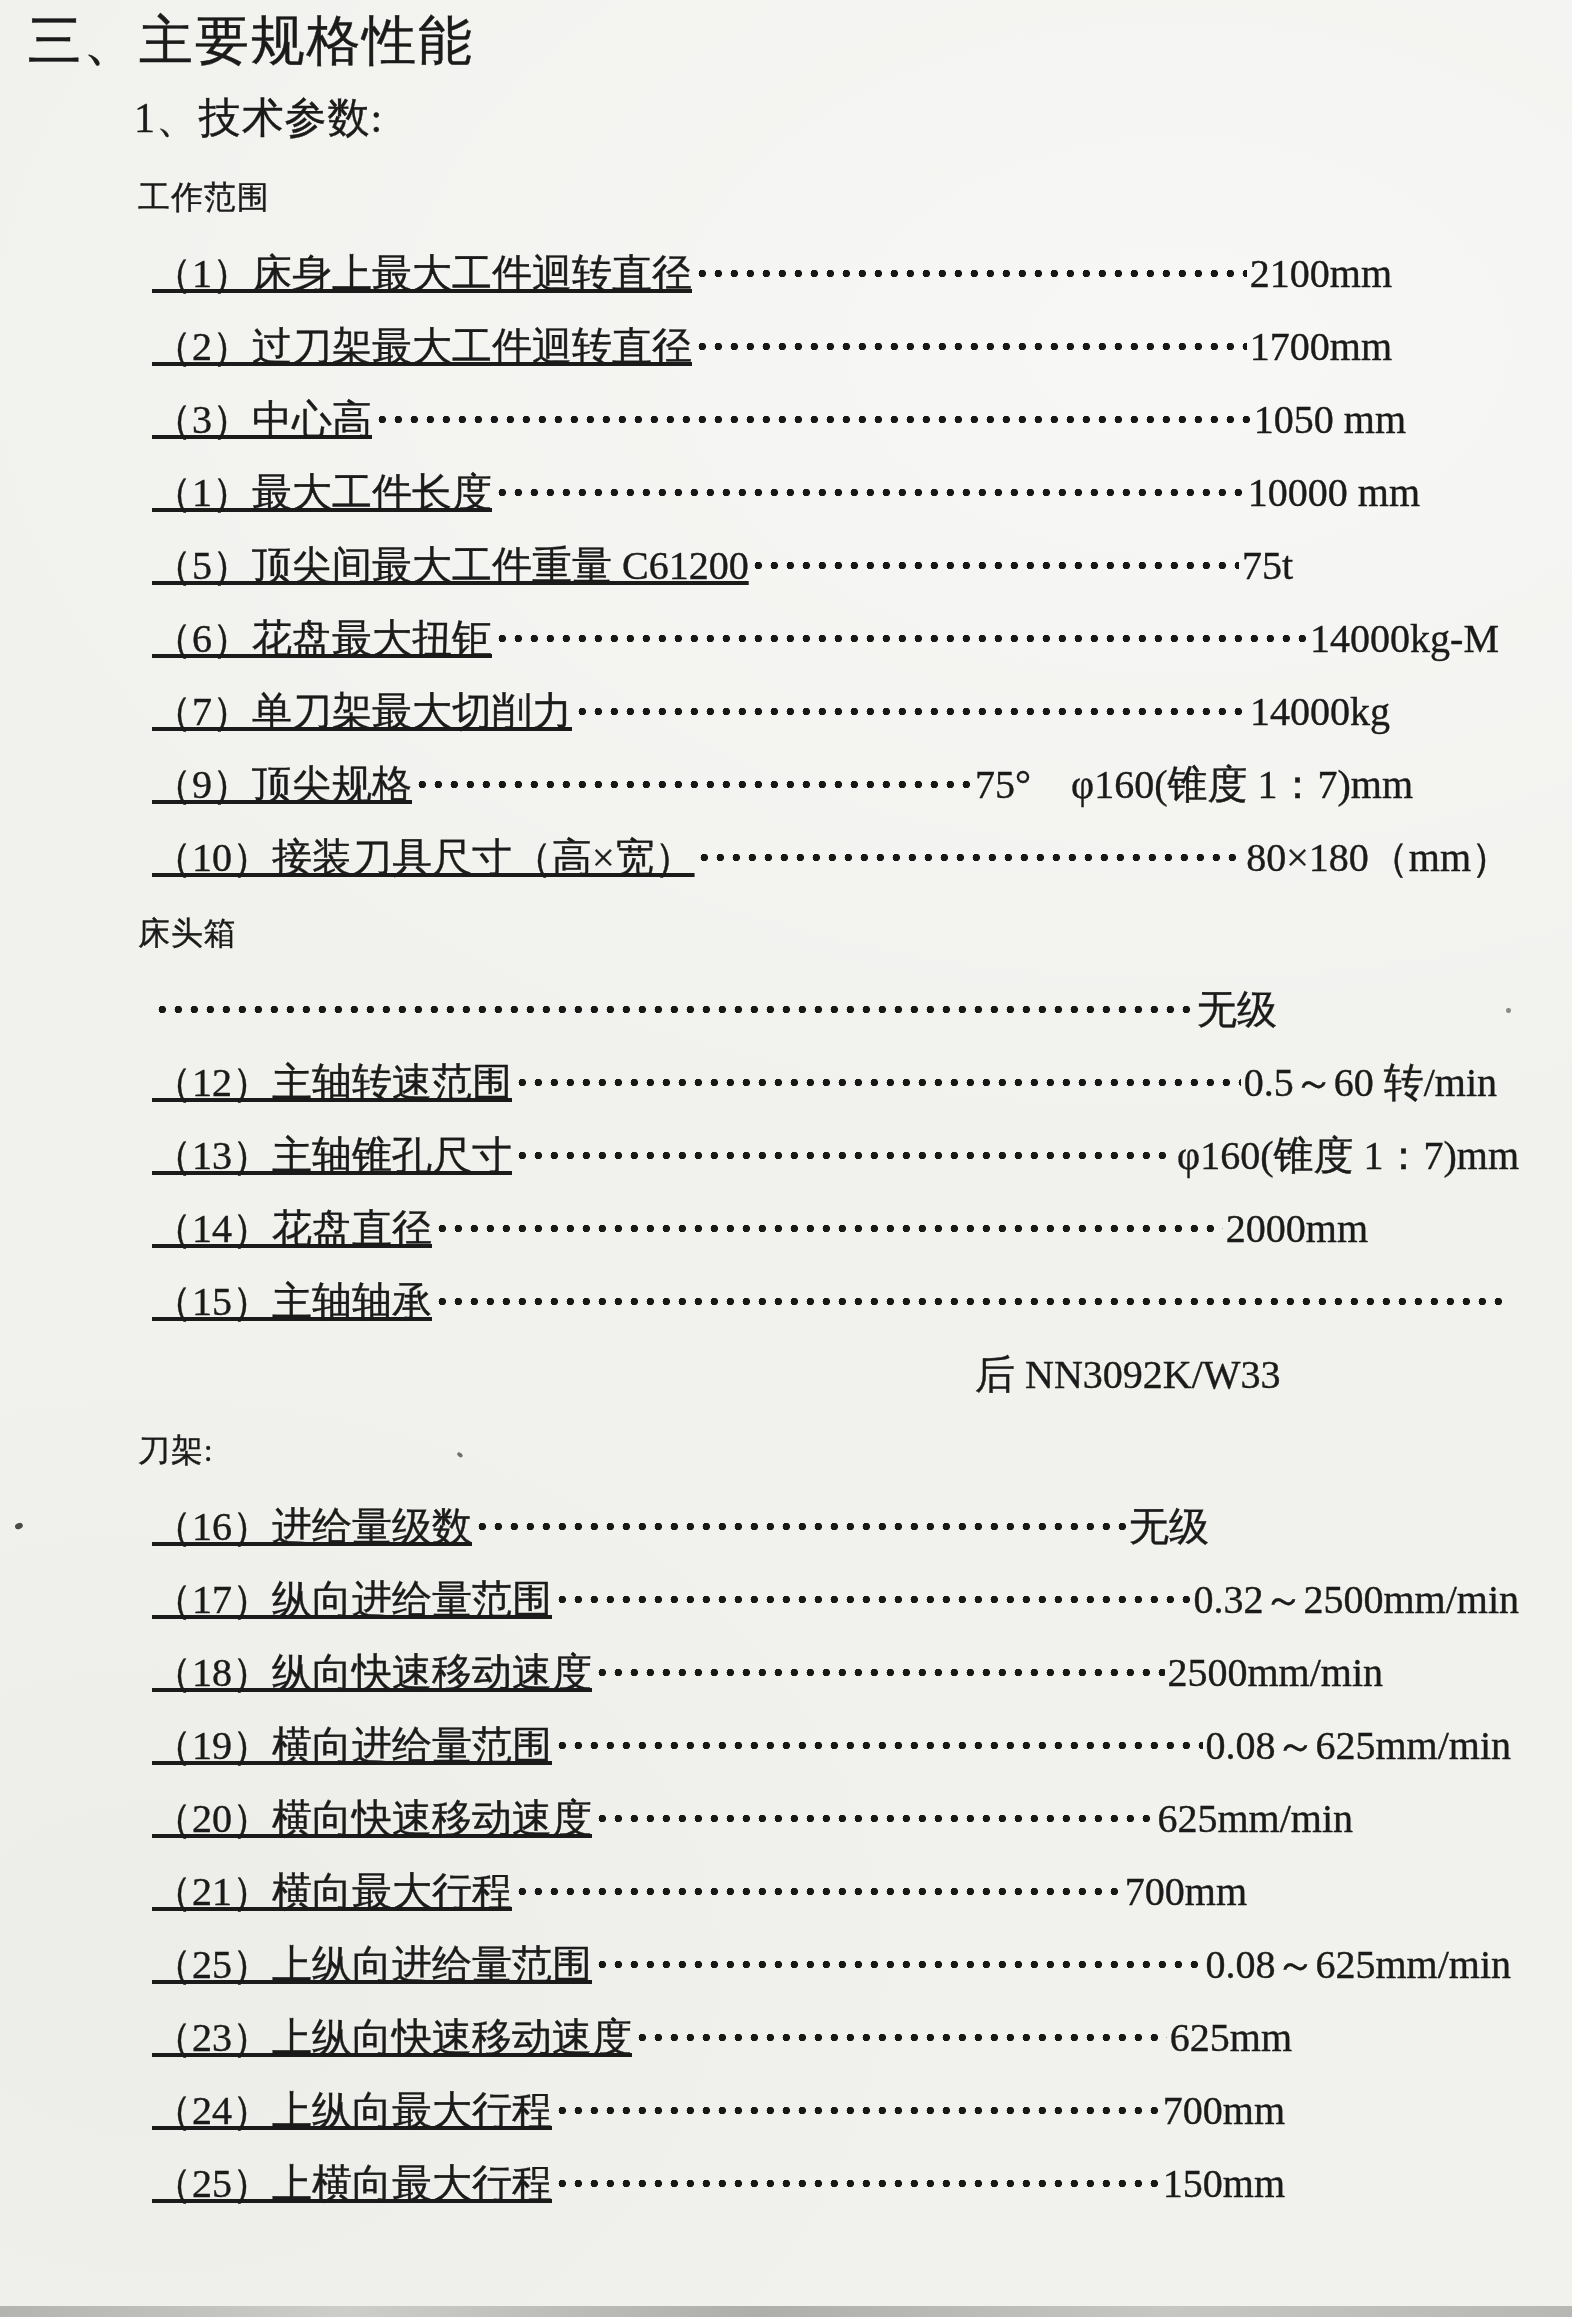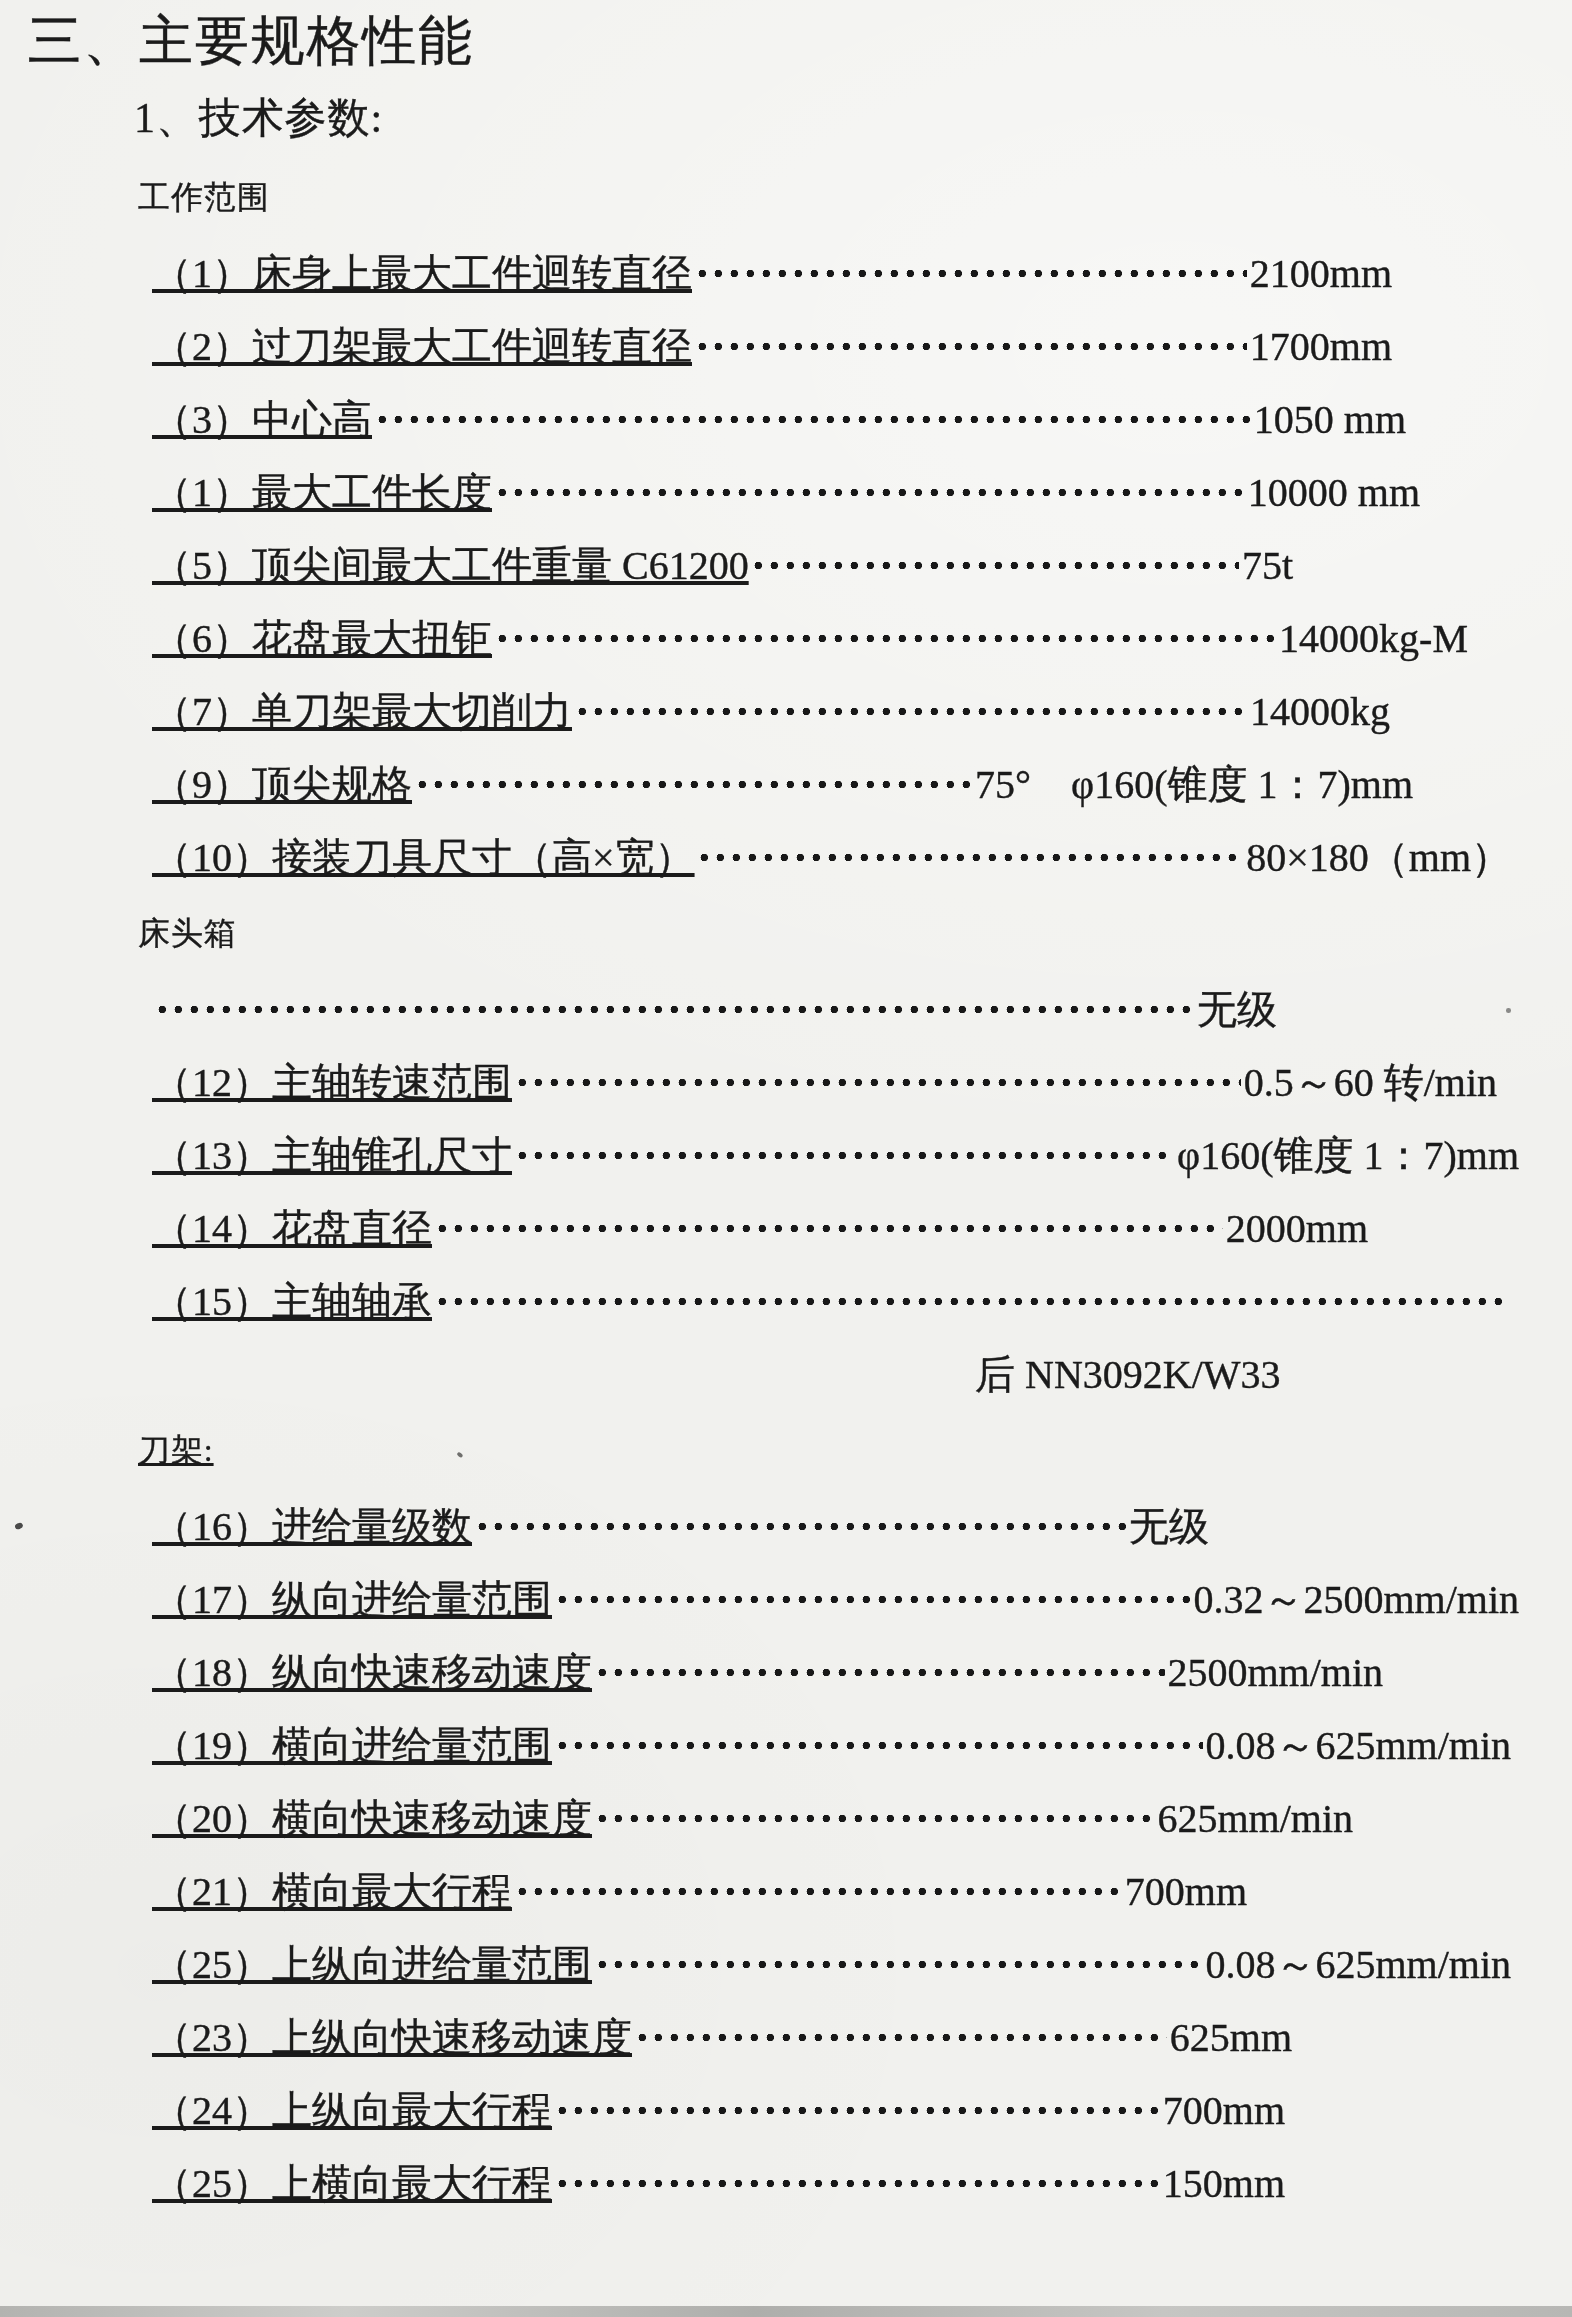--- a/index.html
+++ b/index.html
@@ -11,33 +11,33 @@
       radial-gradient(826px 643px at 10% 85%, rgba(0,0,0,.02), rgba(0,0,0,0)),
       #f1f1ee;
     font-family:"Liberation Serif","DejaVu Serif",serif;
     color:#1b1b1b;
     -webkit-text-stroke:0.4px #1b1b1b;
   }
   .page{position:absolute;inset:0;padding-top:3.7px;}
   .title{height:75px;line-height:75px;padding-left:27.5px;font-size:54px;letter-spacing:1.8px;}
   .subtitle{height:79px;line-height:79px;padding-left:134px;font-size:42px;letter-spacing:0.9px;}
   .heading{height:79px;line-height:79px;padding-left:138px;font-size:32px;letter-spacing:0.9px;}
-  .sec-2 .heading{text-decoration:underline;}
+  .sec-2 .heading{}
   .row{display:flex;align-items:center;height:73px;padding-left:152px;font-size:40px;white-space:nowrap;}
   .row .label{flex:0 0 auto;text-decoration:underline;}
   .row .dots{
     flex:1 1 auto;align-self:stretch;margin:0 2.8px;min-width:27.5px;
     background-image:radial-gradient(circle 3.9px at 7.3px 50%, #181818 92%, rgba(0,0,0,0) 100%);
     background-size:16px 100%;background-repeat:repeat-x;
   }
   .row .value{flex:0 0 auto;}
   .row.cont{padding-left:975px;}
   
   .r0-0{padding-right:180px}.r0-1{padding-right:180px}.r0-2{padding-right:166px}
-  .r0-3{padding-right:152px}.r0-4{padding-right:279px}.r0-5{padding-right:104px}
+  .r0-3{padding-right:152px}.r0-4{padding-right:279px}.r0-5{padding-right:73px}
   .r0-6{padding-right:182px}.r0-7{padding-right:189px}.r0-8{padding-right:159px}
   .r0-9{padding-right:61px}
   .r1-0{padding-right:295px}.r1-1{padding-right:75px}.r1-2{padding-right:53px}
   .r1-3{padding-right:204px}.r1-4{padding-right:61px}
   .r2-0{padding-right:363px}.r2-1{padding-right:53px}.r2-2{padding-right:189px}
   .r2-3{padding-right:61px}.r2-4{padding-right:219px}.r2-5{padding-right:325px}
   .r2-6{padding-right:61px}.r2-7{padding-right:280px}.r2-8{padding-right:287px}
   .r2-9{padding-right:287px}
   .bottom-band{
     position:absolute;left:0;right:0;bottom:0;height:12px;

